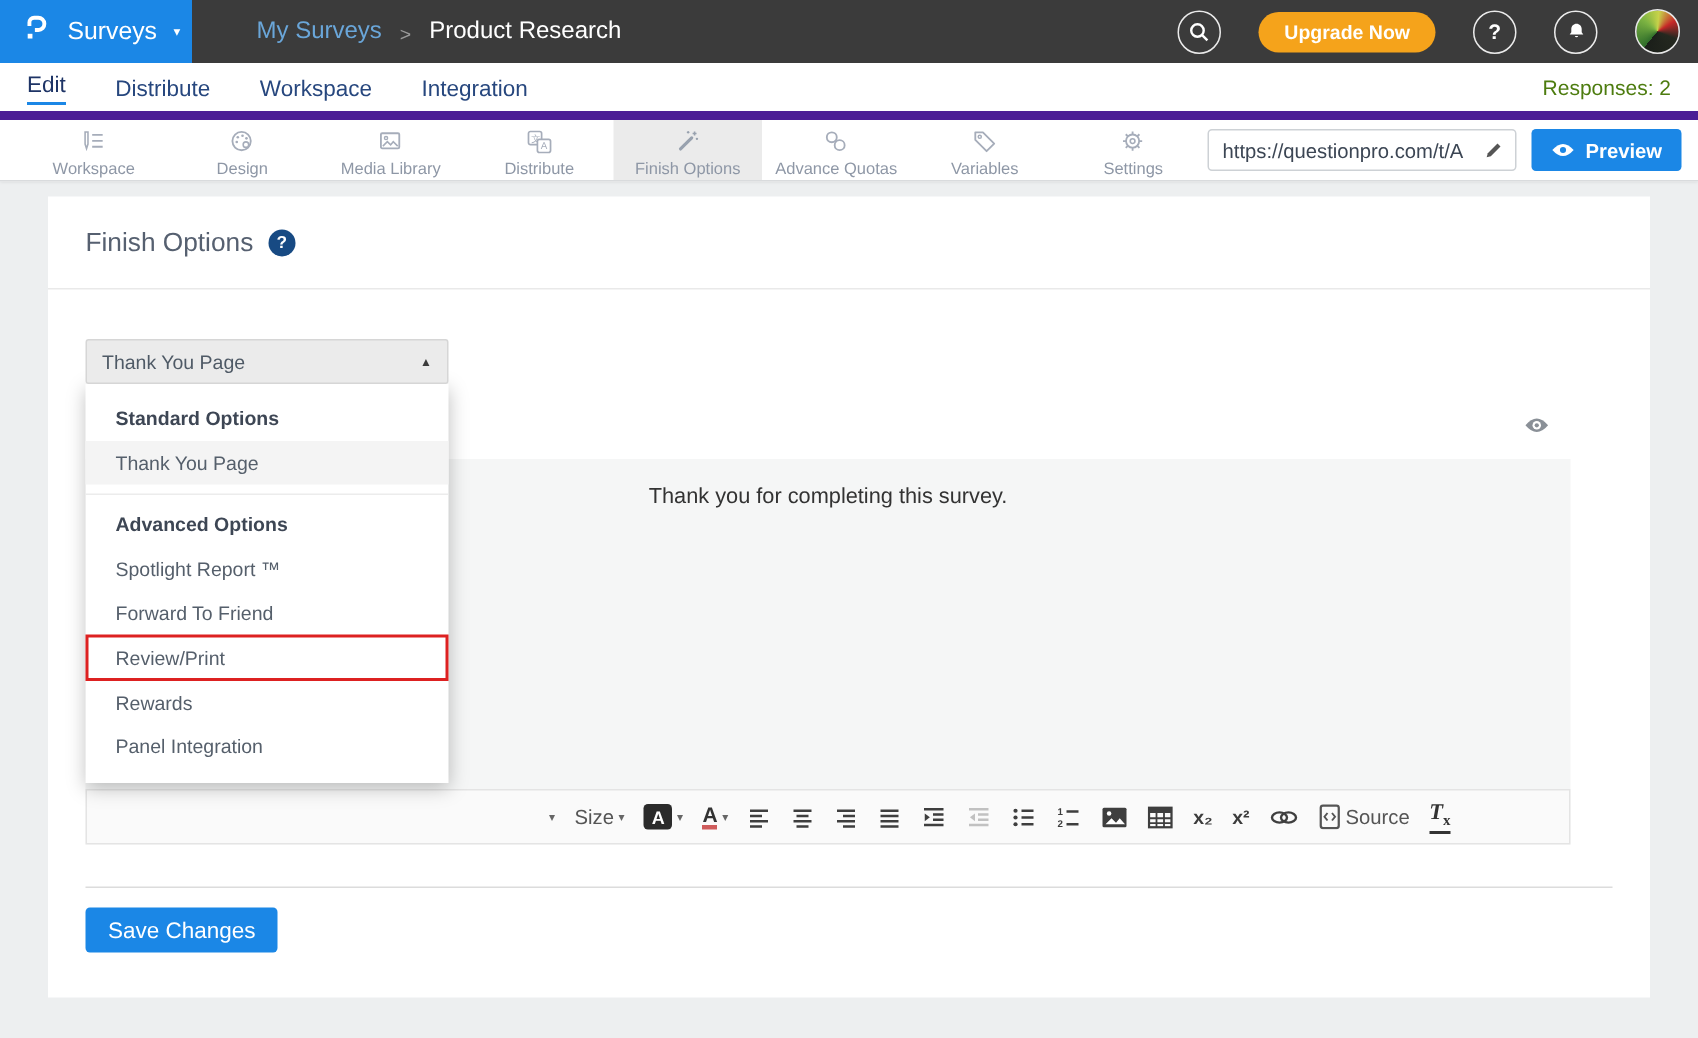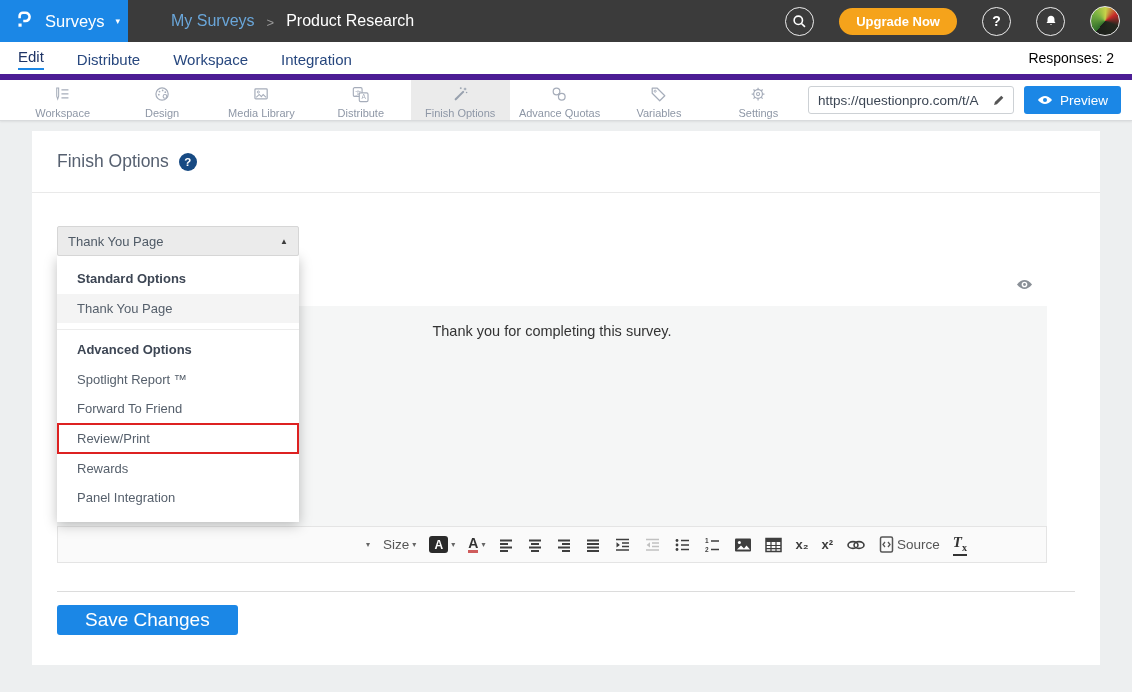--- a/index.html
+++ b/index.html
@@ -24,38 +24,38 @@
     border-radius:14px; height:27px; padding:0 17px; cursor:pointer;
     font-family:"Liberation Sans", sans-serif; }
   .avatar { width:30px; height:30px; border-radius:50%; border:1.5px solid #e8e8e8; cursor:pointer;
     background: conic-gradient(from 220deg, #2f6d2a, #7cb342 25%, #c7d34a 40%, #c62828 55%, #24281f 70%, #1b1f1a); }
 
   
   .tabbar { height:38px; background:#fff; border-bottom:6px solid #4c1d95; display:flex;
     align-items:center; padding:0 18px; gap:33px; }
   .tab { font-size:15px; color:#27477e; cursor:pointer; padding-top:2px; }
   .tab.active { color:#1e3466; border-bottom:2px solid #1b87e6; padding-bottom:3px; }
-  .responses { margin-left:auto; font-size:14px; color:#000000; }
+  .responses { margin-left:auto; font-size:14px; color:#4d7c0f; }
 
   
   .icontoolbar { height:41px; background:#fff; border-bottom:1px solid #d9dbdd;
     box-shadow:0 1px 2px rgba(0,0,0,.07); display:flex; align-items:stretch; padding-left:13px; }
   .tool { width:100px; display:flex; flex-direction:column; align-items:center; justify-content:center;
     gap:2px; cursor:pointer; padding-top:2px; }
   .tool.active { background:#ebebeb; }
   .tool svg { display:block; }
   .tlabel { font-size:11px; color:#8e97a6; white-space:nowrap; }
   .urlgroup { margin-left:auto; align-self:center; display:flex; align-items:center; height:28px;
     border:1px solid #cdd1d5; border-radius:3px; background:#fff; width:206px; flex:none; }
   .urlgroup input { border:none; outline:none; flex:1; font-size:13.5px; color:#3c4654;
     padding-left:9px; min-width:0; font-family:"Liberation Sans", sans-serif; background:transparent; }
   .pencil-btn { width:28px; height:100%; display:flex; align-items:center; justify-content:center; cursor:pointer; }
   .preview-btn { margin:0 11px 0 10px; align-self:center; height:28px; background:#1b87e6; color:#fff;
     border:none; border-radius:3px; display:flex; align-items:center; gap:7px; padding:0 13px;
-    font-size:13.5px; font-weight:normal; cursor:pointer; flex:none; font-family:"Liberation Sans", sans-serif; }
+    font-size:13.5px; font-weight:bold; cursor:pointer; flex:none; font-family:"Liberation Sans", sans-serif; }
 
   
   .card { margin:10px 32px 0; background:#fff; height:534px; position:relative; }
   .card-head { height:62px; border-bottom:1px solid #e9e9e9; display:flex; align-items:center;
     padding-left:25px; gap:10px; }
   .card-title { font-size:17.5px; color:#566070; }
   .help-badge { width:18px; height:18px; border-radius:50%; background:#174a83; color:#fff;
     font-size:11.5px; font-weight:bold; display:flex; align-items:center; justify-content:center; cursor:pointer; }
 
   .select-btn { position:absolute; left:25px; top:95px; width:242px; height:30px; background:#ebebeb;
@@ -85,22 +85,22 @@
     font-weight:bold; display:flex; align-items:center; justify-content:center; }
   .etextA { font-size:14px; font-weight:bold; color:#333; border-bottom:3px solid #cf5c5c; line-height:13px; }
   .esub { font-size:13px; font-weight:bold; color:#3c3c3c; }
   .esource-label { font-size:13.5px; color:#555; }
   .etx { font-family:"Liberation Serif", serif; font-style:italic; font-weight:bold; font-size:15px;
     color:#333; border-bottom:2px solid #333; padding-bottom:1px; }
   .etx sub { font-style:normal; font-size:10px; }
   .disabled { opacity:.45; }
 
   .divider2 { position:absolute; top:460px; left:25px; width:1018px; border-top:1px solid #dcdcdc; }
-  .save-btn { position:absolute; top:474px; left:25px; background:#1b87e6; color:#fff; font-size:19px;
-    border:none; border-radius:3px; height:30px; padding:0 28px; cursor:pointer;
+  .save-btn { position:absolute; top:474px; left:25px; background:#1b87e6; color:#fff; font-size:15px;
+    border:none; border-radius:3px; height:30px; padding:0 15px; cursor:pointer;
     font-family:"Liberation Sans", sans-serif; }
 </style>
 </head>
 <body>
 
 <div class="topbar">
   <div class="brand">
     <span>
       <svg width="23" height="23" viewBox="0 0 24 24">
         <path d="M6.9 10.8 V8.3 a3.3 3.3 0 0 1 3.3-3.3 h2.7 a4.3 4.3 0 0 1 .2 8.6 h-2.4" fill="none" stroke="#ffffff" stroke-width="2.7"></path>

